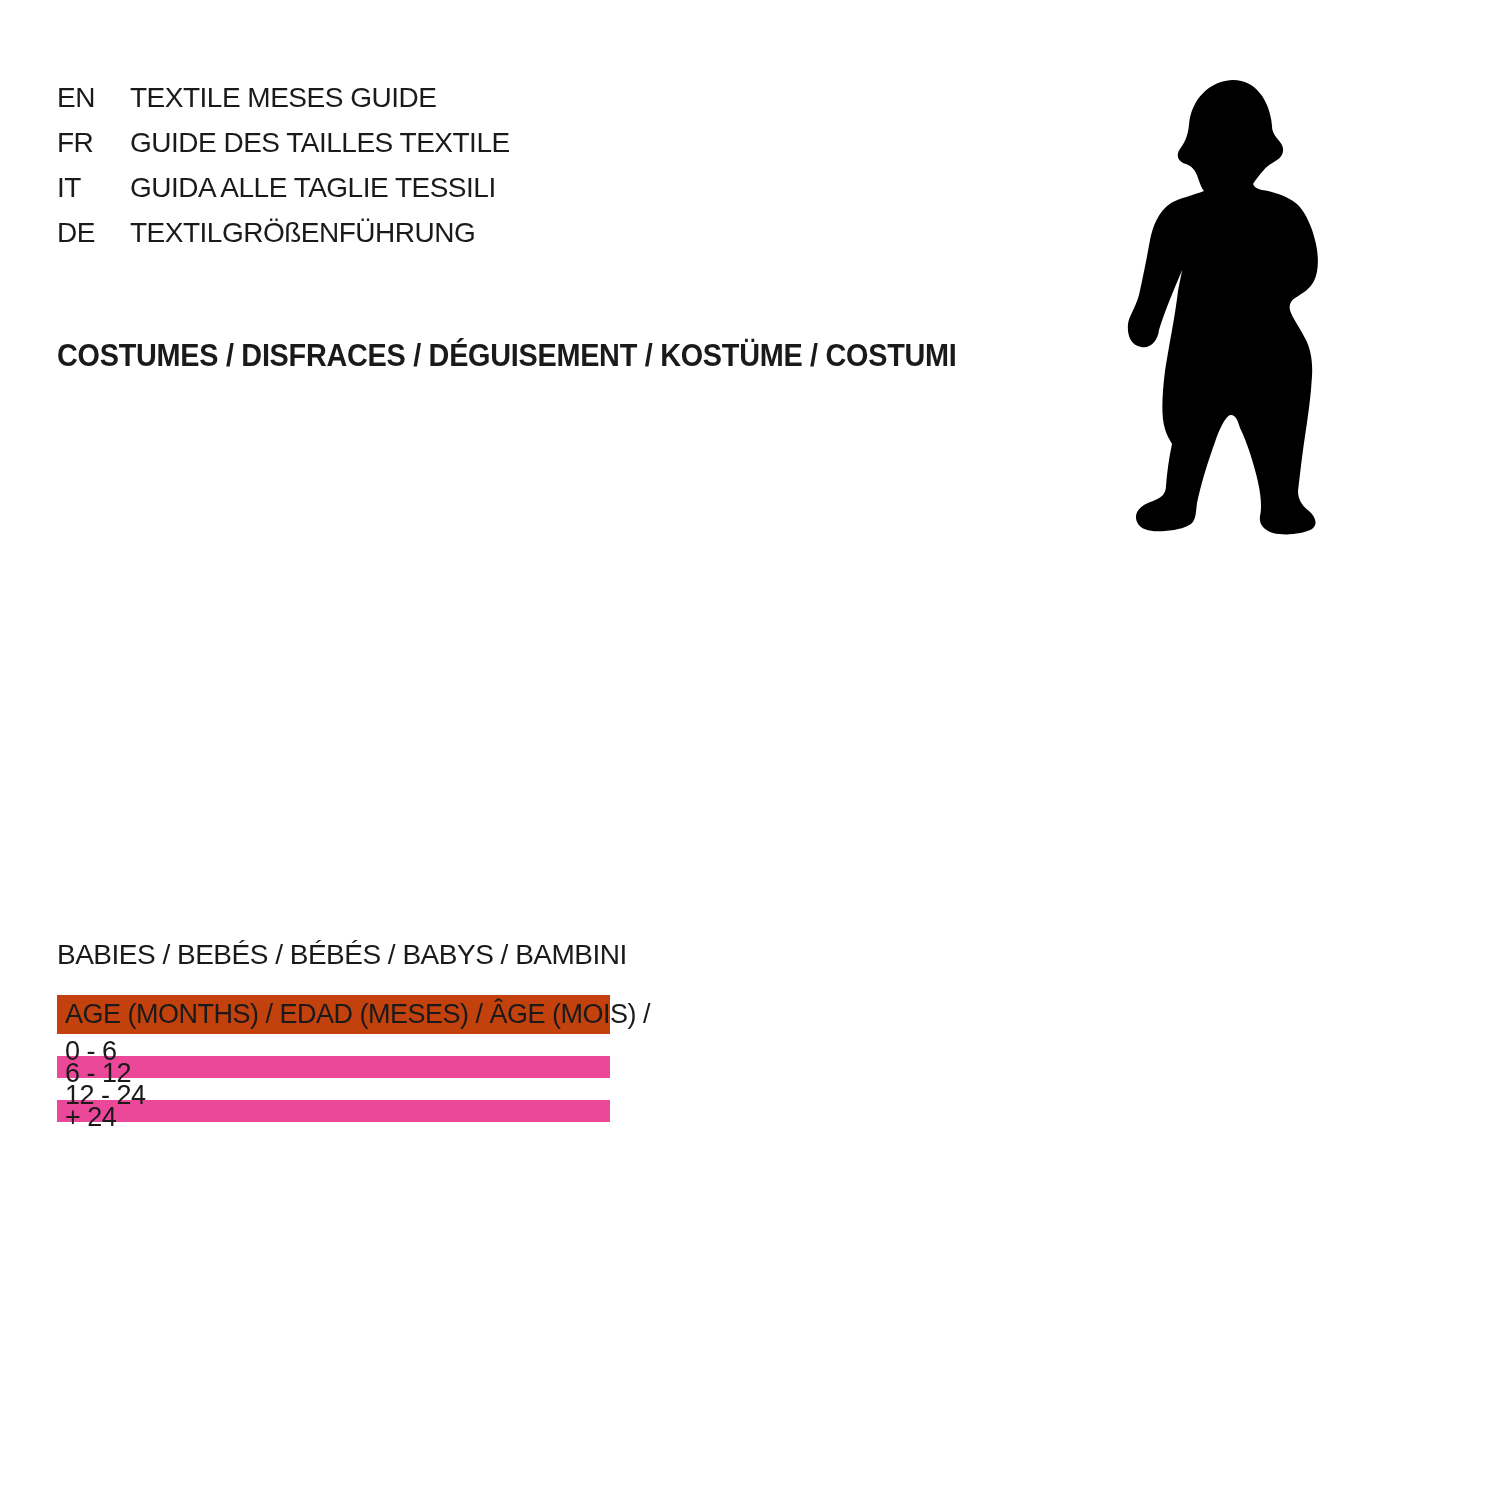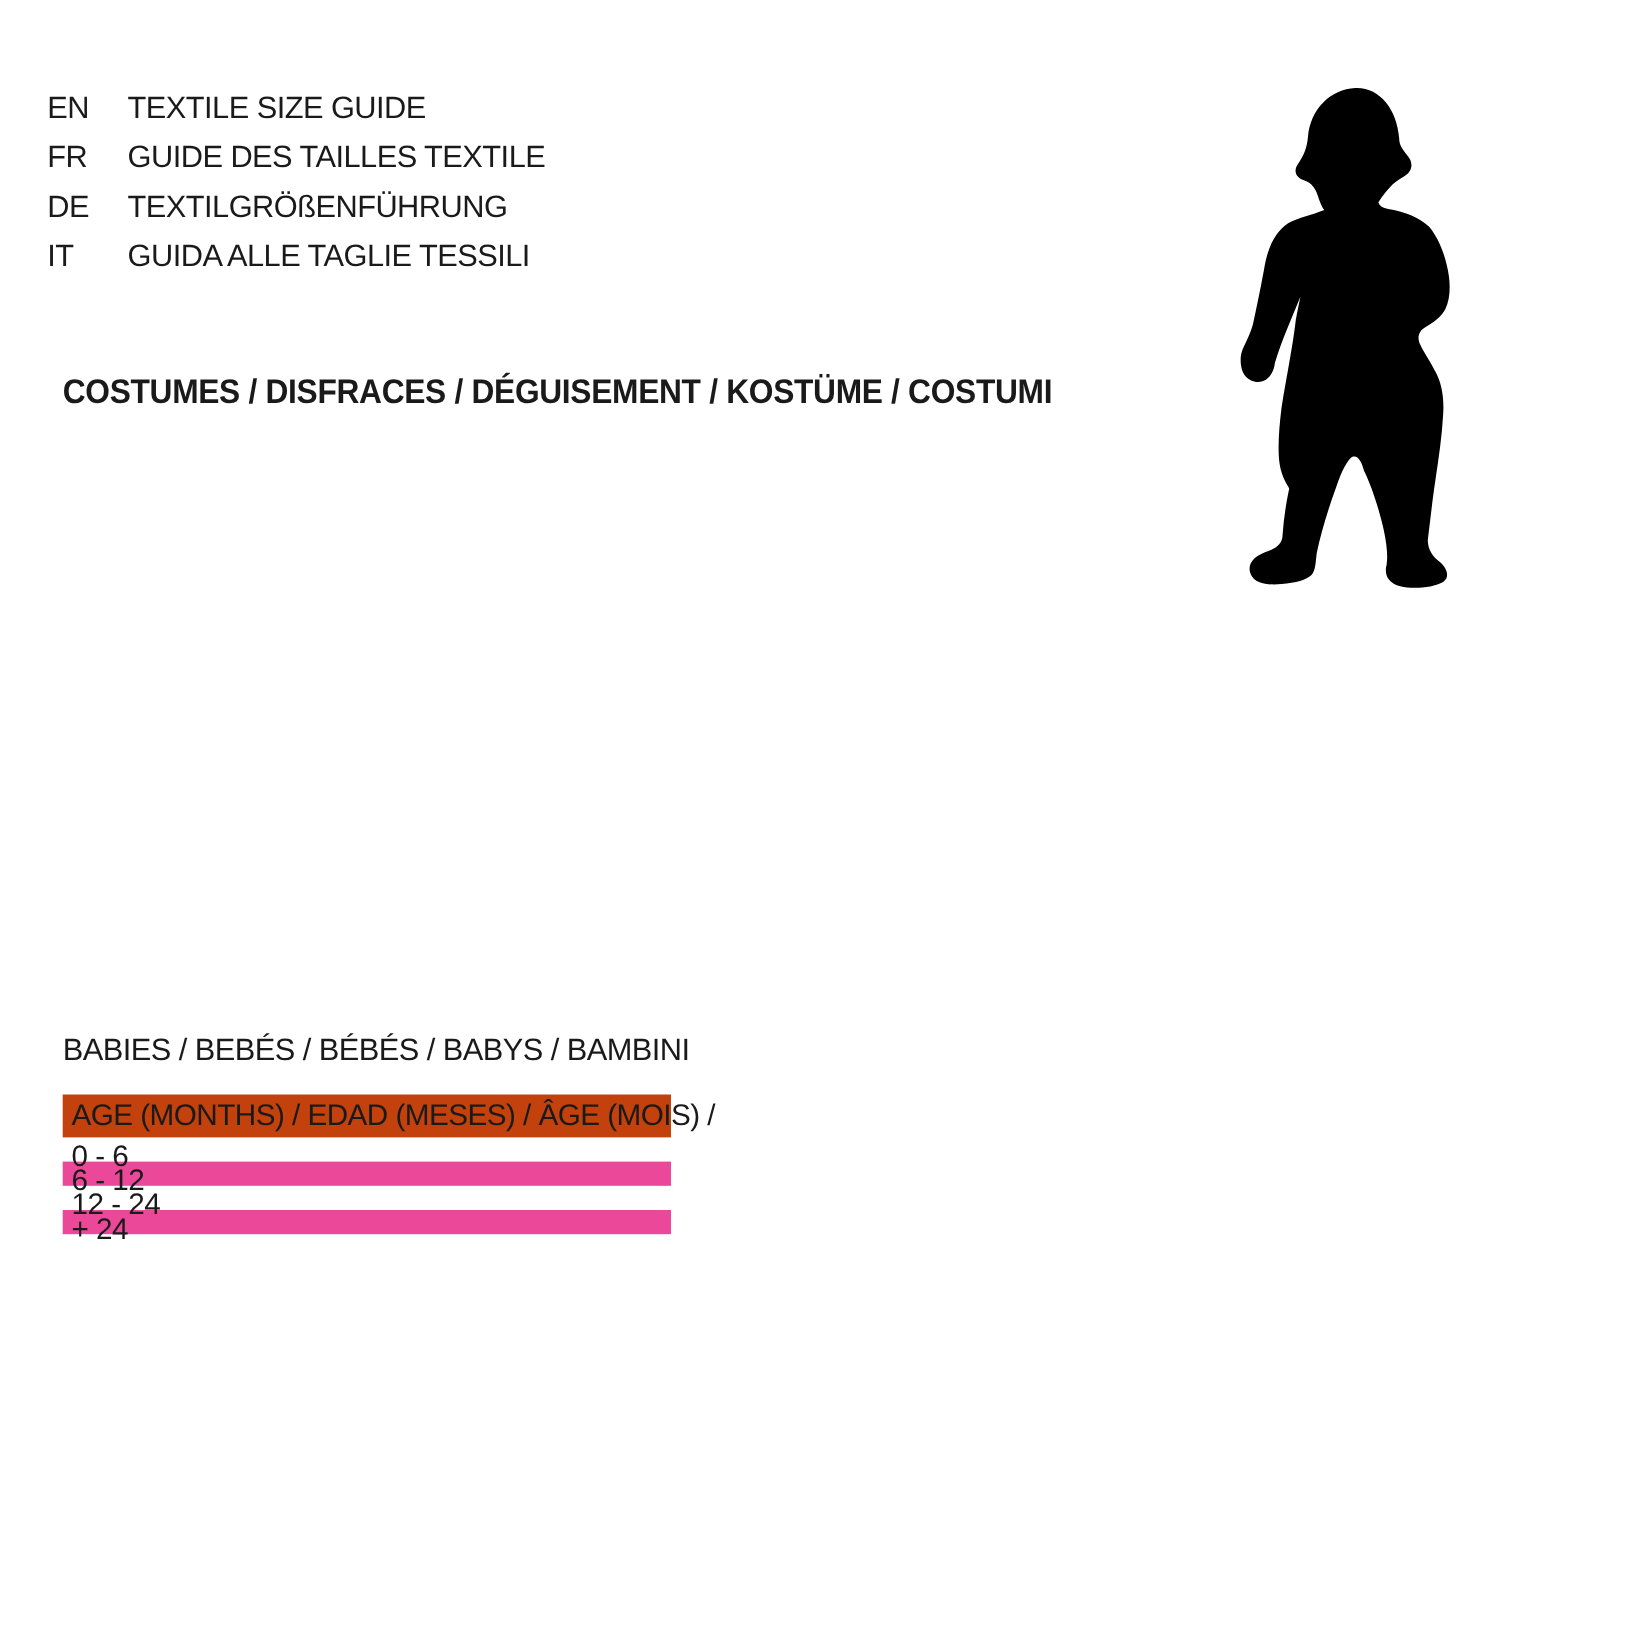--- a/index.html
+++ b/index.html
@@ -16,21 +16,21 @@
     overflow: hidden;
   }
   .canvas {
     position: absolute;
     inset: 0;
   }
 
   
   .lang-block {
     position: absolute;
-    left: 43px;
+    left: 57px;
     top: 75px;
   }
   .lang-row {
     display: flex;
     line-height: 45px;
     font-size: 28px;
     letter-spacing: -0.5px;
     white-space: nowrap;
   }
   .lang-code {
@@ -101,33 +101,33 @@
   }
 </style>
 </head>
 <body>
 
 <div class="canvas">
 
   <section class="lang-block">
     <div class="lang-row">
       <span class="lang-code">EN</span>
-      <span class="lang-label">TEXTILE SIZE GUIDE</span>
+      <span class="lang-label">TEXTILE MESES GUIDE</span>
     </div>
     <div class="lang-row">
       <span class="lang-code">FR</span>
       <span class="lang-label">GUIDE DES TAILLES TEXTILE</span>
     </div>
     <div class="lang-row">
+      <span class="lang-code">IT</span>
+      <span class="lang-label">GUIDA ALLE TAGLIE TESSILI</span>
+    </div>
+    <div class="lang-row">
       <span class="lang-code">DE</span>
       <span class="lang-label">TEXTILGRÖßENFÜHRUNG</span>
-    </div>
-    <div class="lang-row">
-      <span class="lang-code">IT</span>
-      <span class="lang-label">GUIDA ALLE TAGLIE TESSILI</span>
     </div>
   </section>
 
   <h1 class="headline">COSTUMES / DISFRACES / DÉGUISEMENT / KOSTÜME / COSTUMI</h1>
 
   <svg class="figure" viewBox="0 0 196 462" xmlns="http://www.w3.org/2000/svg" aria-hidden="true">
     <path d="M106,1
              C84,2 65,20 63,46
              C62,56 59,63 54,70
              C49,77 53,83 60,85

